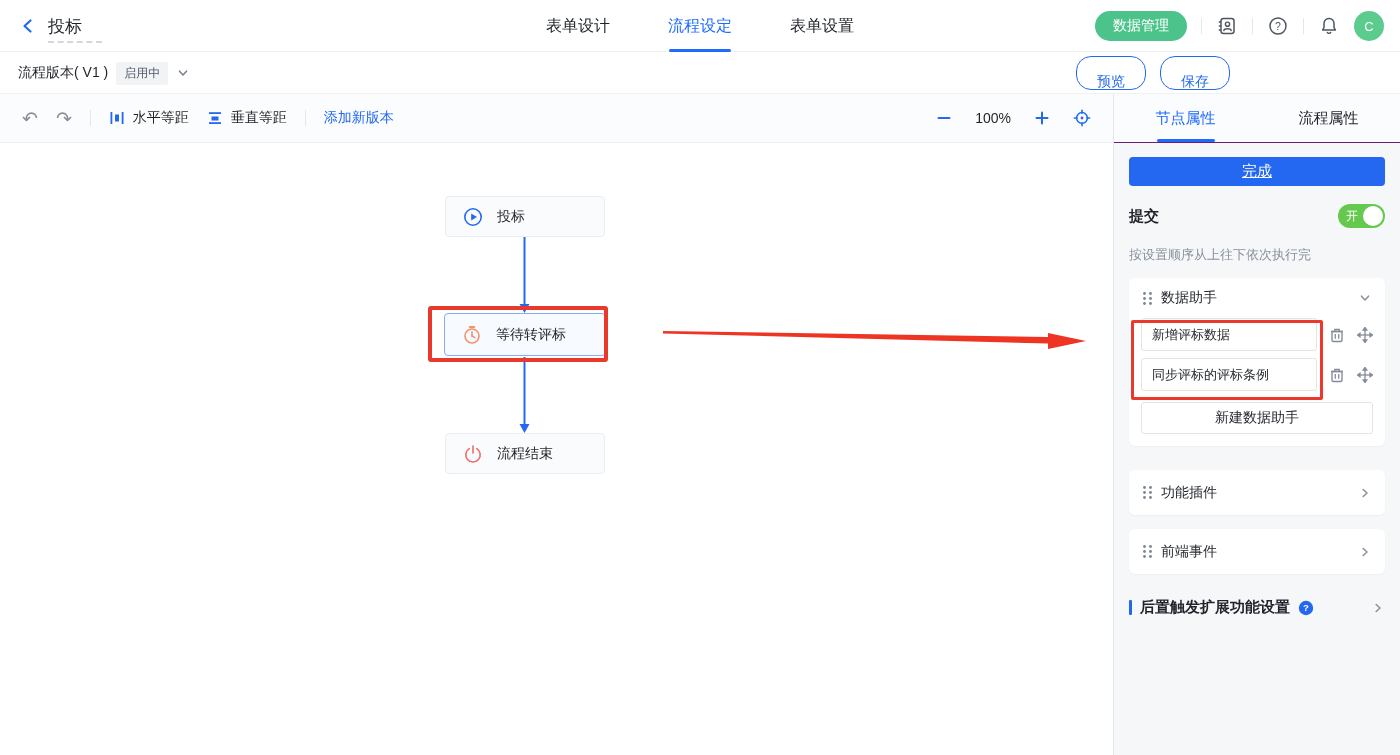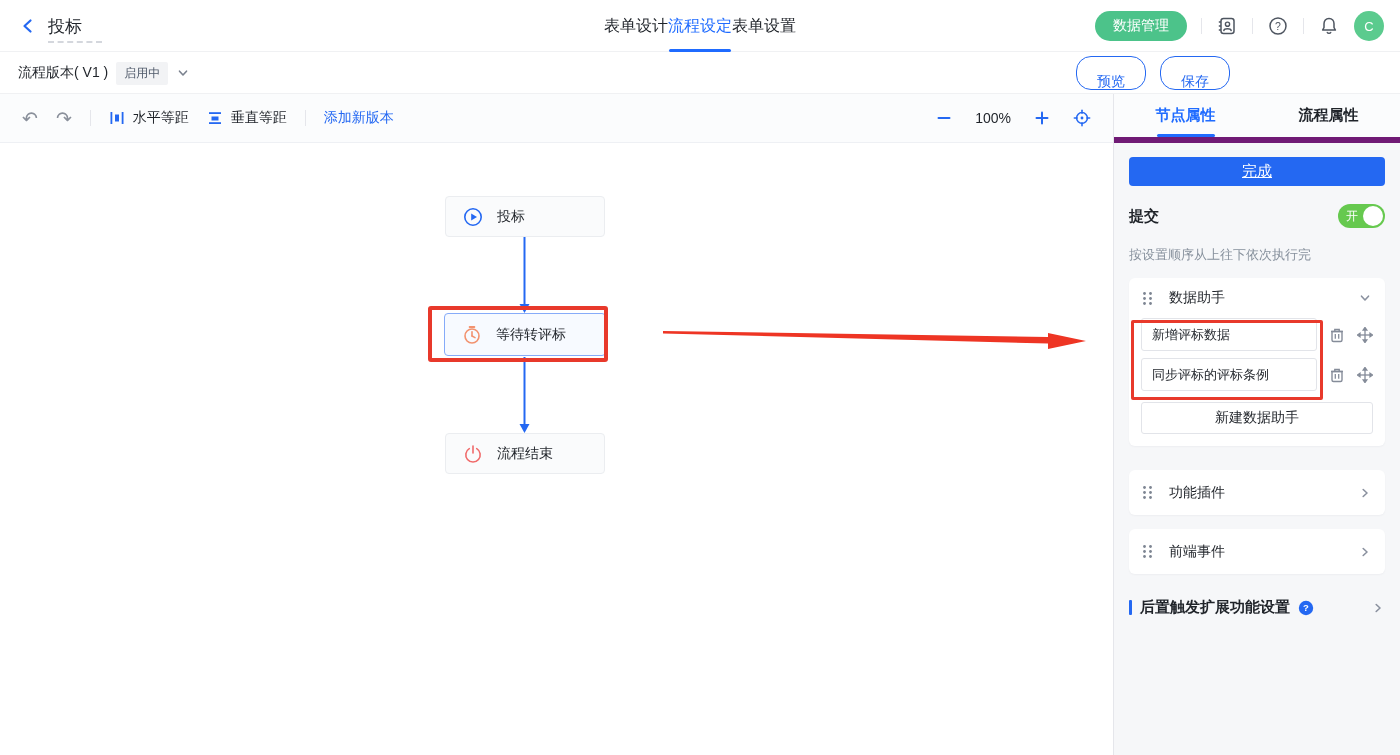--- a/index.html
+++ b/index.html
@@ -6,21 +6,21 @@
   html,body { width:1400px; height:755px; }
   body { font-family:"Liberation Sans","DejaVu Sans",sans-serif; background:#fff; color:#1f2329; overflow:hidden; }
   #root { position:relative; width:1400px; height:755px; background:#fff;border-radius:27px; }
 
   
   .top-header { position:absolute; left:0; top:0; width:1400px; height:52px; background:#fff; border-bottom:1px solid #f0f1f3; z-index:20; }
   .back-group { position:absolute; left:20px; top:0; height:52px; display:flex; align-items:center; gap:12px; cursor:pointer; }
   .back-chevron { width:16px; height:16px; }
   .doc-title { font-size:17px; font-weight:500; color:#1f2329; }
   .title-dashes { position:absolute; left:48px; top:41px; width:54px; border-bottom:2px dashed #d4d7dd; }
-  .main-tabs { position:absolute; left:50%; top:0; transform:translateX(-50%); height:52px; display:flex; align-items:flex-start; }
+  .main-tabs { position:absolute; left:50%; top:0; transform:translateX(-50%); height:52px; display:flex; align-items:flex-start; gap:58px; }
   .main-tab { position:relative; height:52px; display:flex; align-items:center; font-size:16px; color:#1f2329; cursor:pointer; }
   .main-tab.active { color:#1f6bff; }
   .main-tab.active::after { content:""; position:absolute; left:50%; transform:translateX(-50%); bottom:0; width:62px; height:3px; border-radius:2px; background:#1f6bff; }
   .header-right { position:absolute; right:16px; top:0; height:52px; display:flex; align-items:center; gap:14px; }
   .pill-green { height:30px; padding:4px 18px; border:none; border-radius:15px; background:#4cc38a; color:#fff; font-size:14px; cursor:pointer; font-family:inherit; }
   .hdr-sep { width:1px; height:16px; background:#e5e6eb; }
   .hdr-icon { width:22px; height:22px; display:flex; align-items:center; justify-content:center; cursor:pointer; }
   .avatar { width:30px; height:30px; border-radius:50%; background:#5bcb8e; color:#fff; font-size:13px; display:flex; align-items:center; justify-content:center; }
 
   
@@ -48,35 +48,35 @@
   .flow-node { position:absolute; display:flex; align-items:center; gap:14px; padding-left:17px; background:#fafbfc; border:1px solid #ebedf0; border-radius:4px; cursor:pointer; }
   .flow-node .node-label { font-size:14px; color:#1f2329; }
   .node-start { left:445px; top:53px; width:160px; height:41px; }
   .node-wait  { left:444px; top:170px; width:162px; height:43px; background:#f7faff; border:1px solid #86abf9; }
   .node-end   { left:445px; top:290px; width:160px; height:41px; }
   .conn-svg, .annot-svg { position:absolute; left:0; top:0; pointer-events:none; }
   .red-box-node { position:absolute; left:428px; top:163px; width:180px; height:56px; border:4px solid #e8392b; border-radius:3px; pointer-events:none; z-index:5; }
 
   
   .panel { position:absolute; left:1113px; top:94px; width:287px; height:661px; border-left:1px solid #e5e6eb; background:#f6f7f9; z-index:10; }
-  .panel-tabs { height:49px; background:#fbfcfd; border-bottom:6px solid #701a75; display:flex;font-weight:bold; }
+  .panel-tabs { height:49px; background:#fbfcfd; border-bottom:1px solid #701a75; display:flex; }
   .panel-tab { position:relative; flex:1; display:flex; align-items:center; justify-content:center; font-size:15px; color:#1f2329; cursor:pointer; }
   .panel-tab.active { color:#1f6bff; }
   .panel-tab.active::after { content:""; position:absolute; left:50%; transform:translateX(-50%); bottom:0; width:58px; height:3px; border-radius:2px; background:#1f6bff; }
   .panel-body { padding:14px 15px 0 15px; }
   .btn-done { width:100%; height:29px; border:none; border-radius:4px; background:#2468f2; color:#fff; font-size:15px; cursor:pointer; font-family:inherit;text-decoration:underline; }
   .submit-row { margin-top:18px; display:flex; align-items:center; justify-content:space-between; }
   .submit-label { font-size:15px; font-weight:600; color:#1f2329; }
   .toggle { position:relative; width:47px; height:24px; border-radius:12px; background:#66c94f; cursor:pointer; }
   .toggle-text { position:absolute; left:8px; top:4px; font-size:12px; color:#fff; }
   .toggle-knob { position:absolute; right:2px; top:2px; width:20px; height:20px; border-radius:50%; background:#fff; }
   .order-hint { margin-top:18px; font-size:13px; color:#86909c; }
 
   .card { margin-top:14px; background:#fff; border-radius:6px; box-shadow:0 1px 2px rgba(31,35,41,0.04); }
-  .card-header { height:40px; display:flex; align-items:center; gap:16px; padding:0 13px; cursor:pointer; }
+  .card-header { height:40px; display:flex; align-items:center; gap:8px; padding:0 13px; cursor:pointer; }
   .card-title { font-size:14px; font-weight:500; color:#1f2329; flex:1; }
   .assistant-card { padding-bottom:12px; }
   .assist-row { display:flex; align-items:center; margin:0 12px 7px 12px; gap:11px; }
   .assist-box { flex:1; height:33px; border:1px solid #e2e4e9; border-radius:3px; background:#fff; display:flex; align-items:center; padding-left:10px; font-size:13px; color:#1f2329; cursor:pointer; }
   .row-icon { width:17px; height:17px; cursor:pointer; flex:none; display:flex; align-items:center; justify-content:center; }
   .btn-new-assistant { display:block; margin:11px 12px 0 12px; width:calc(100% - 24px); height:32px; background:#fff; border:1px solid #e2e4e9; border-radius:3px; font-size:14px; color:#1f2329; cursor:pointer; font-family:inherit; }
   .section-card { height:45px; }
   .section-card .card-header { height:45px; }
   .card.gap-lg { margin-top:24px; }
 

